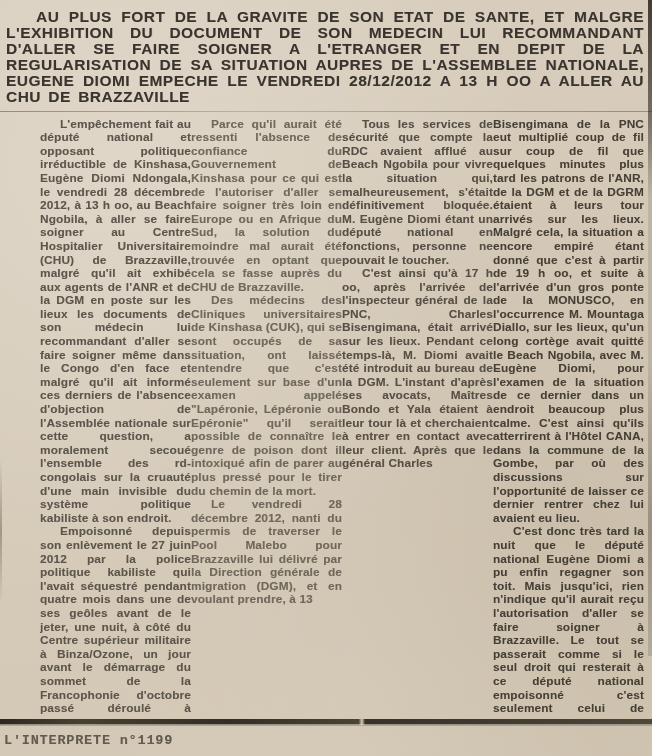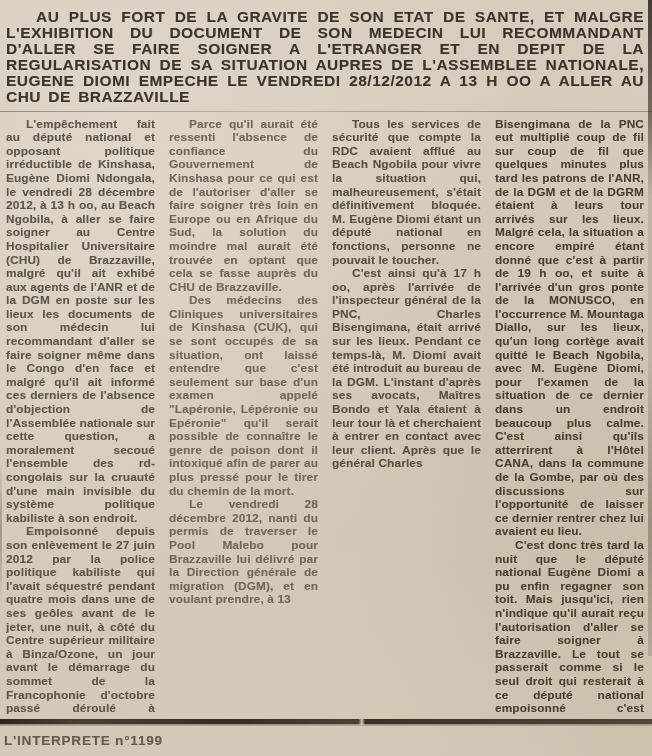--- a/index.html
+++ b/index.html
@@ -43,23 +43,23 @@
     text-align:justify;text-indent:30px;
     text-shadow:0.4px 0.4px 0 rgba(45,40,34,0.28);
   }
   .headline-rule{
     height:1px;margin:2px 0 0 0;
     background:linear-gradient(to right, rgba(90,80,66,0.55), rgba(90,80,66,0.25) 40%, rgba(90,80,66,0.5));
   }
 
   
   .columns{
-    display:flex;gap:14px;
+    display:flex;gap:0;
     padding:6px 8px 0 6px;
-    height:602px;overflow:hidden;
+    height:602px;overflow:hidden;margin-left:34px;
   }
   .col{
     flex:1 1 0;overflow:hidden;
     font-size:11.8px;font-weight:700;line-height:13.6px;
     letter-spacing:0.15px;
     text-align:justify;
     text-shadow:0.35px 0.35px 0 rgba(70,62,52,0.22);
   }
   .col p{text-indent:20px;}
   .col p.cont{text-indent:0;}
@@ -76,21 +76,21 @@
       #37312a 56%, #423b2f 78%, #4f4739 100%);
     border-bottom:1px solid rgba(245,238,226,0.5);
     box-shadow:0 1px 0 rgba(60,52,42,0.25);
   }
   .footer{
     display:flex;justify-content:space-between;align-items:flex-start;
     padding:8px 14px 0 4px;
   }
   .footer-left{
     font-size:13.5px;font-weight:700;color:#625b50;
-    letter-spacing:0.8px;text-shadow:0.3px 0.3px 0 rgba(80,72,60,0.25);
+    letter-spacing:0.8px;text-shadow:0.3px 0.3px 0 rgba(80,72,60,0.25);font-family:Liberation Mono, monospace;
   }
   .footer-right{
     font-size:19px;font-weight:700;color:#6d28d9;
     letter-spacing:1px;text-shadow:0.3px 0.3px 0 rgba(60,52,42,0.3);margin-top:36px;
   }
 </style>
 </head>
 <body>
 
 <div class="page">

